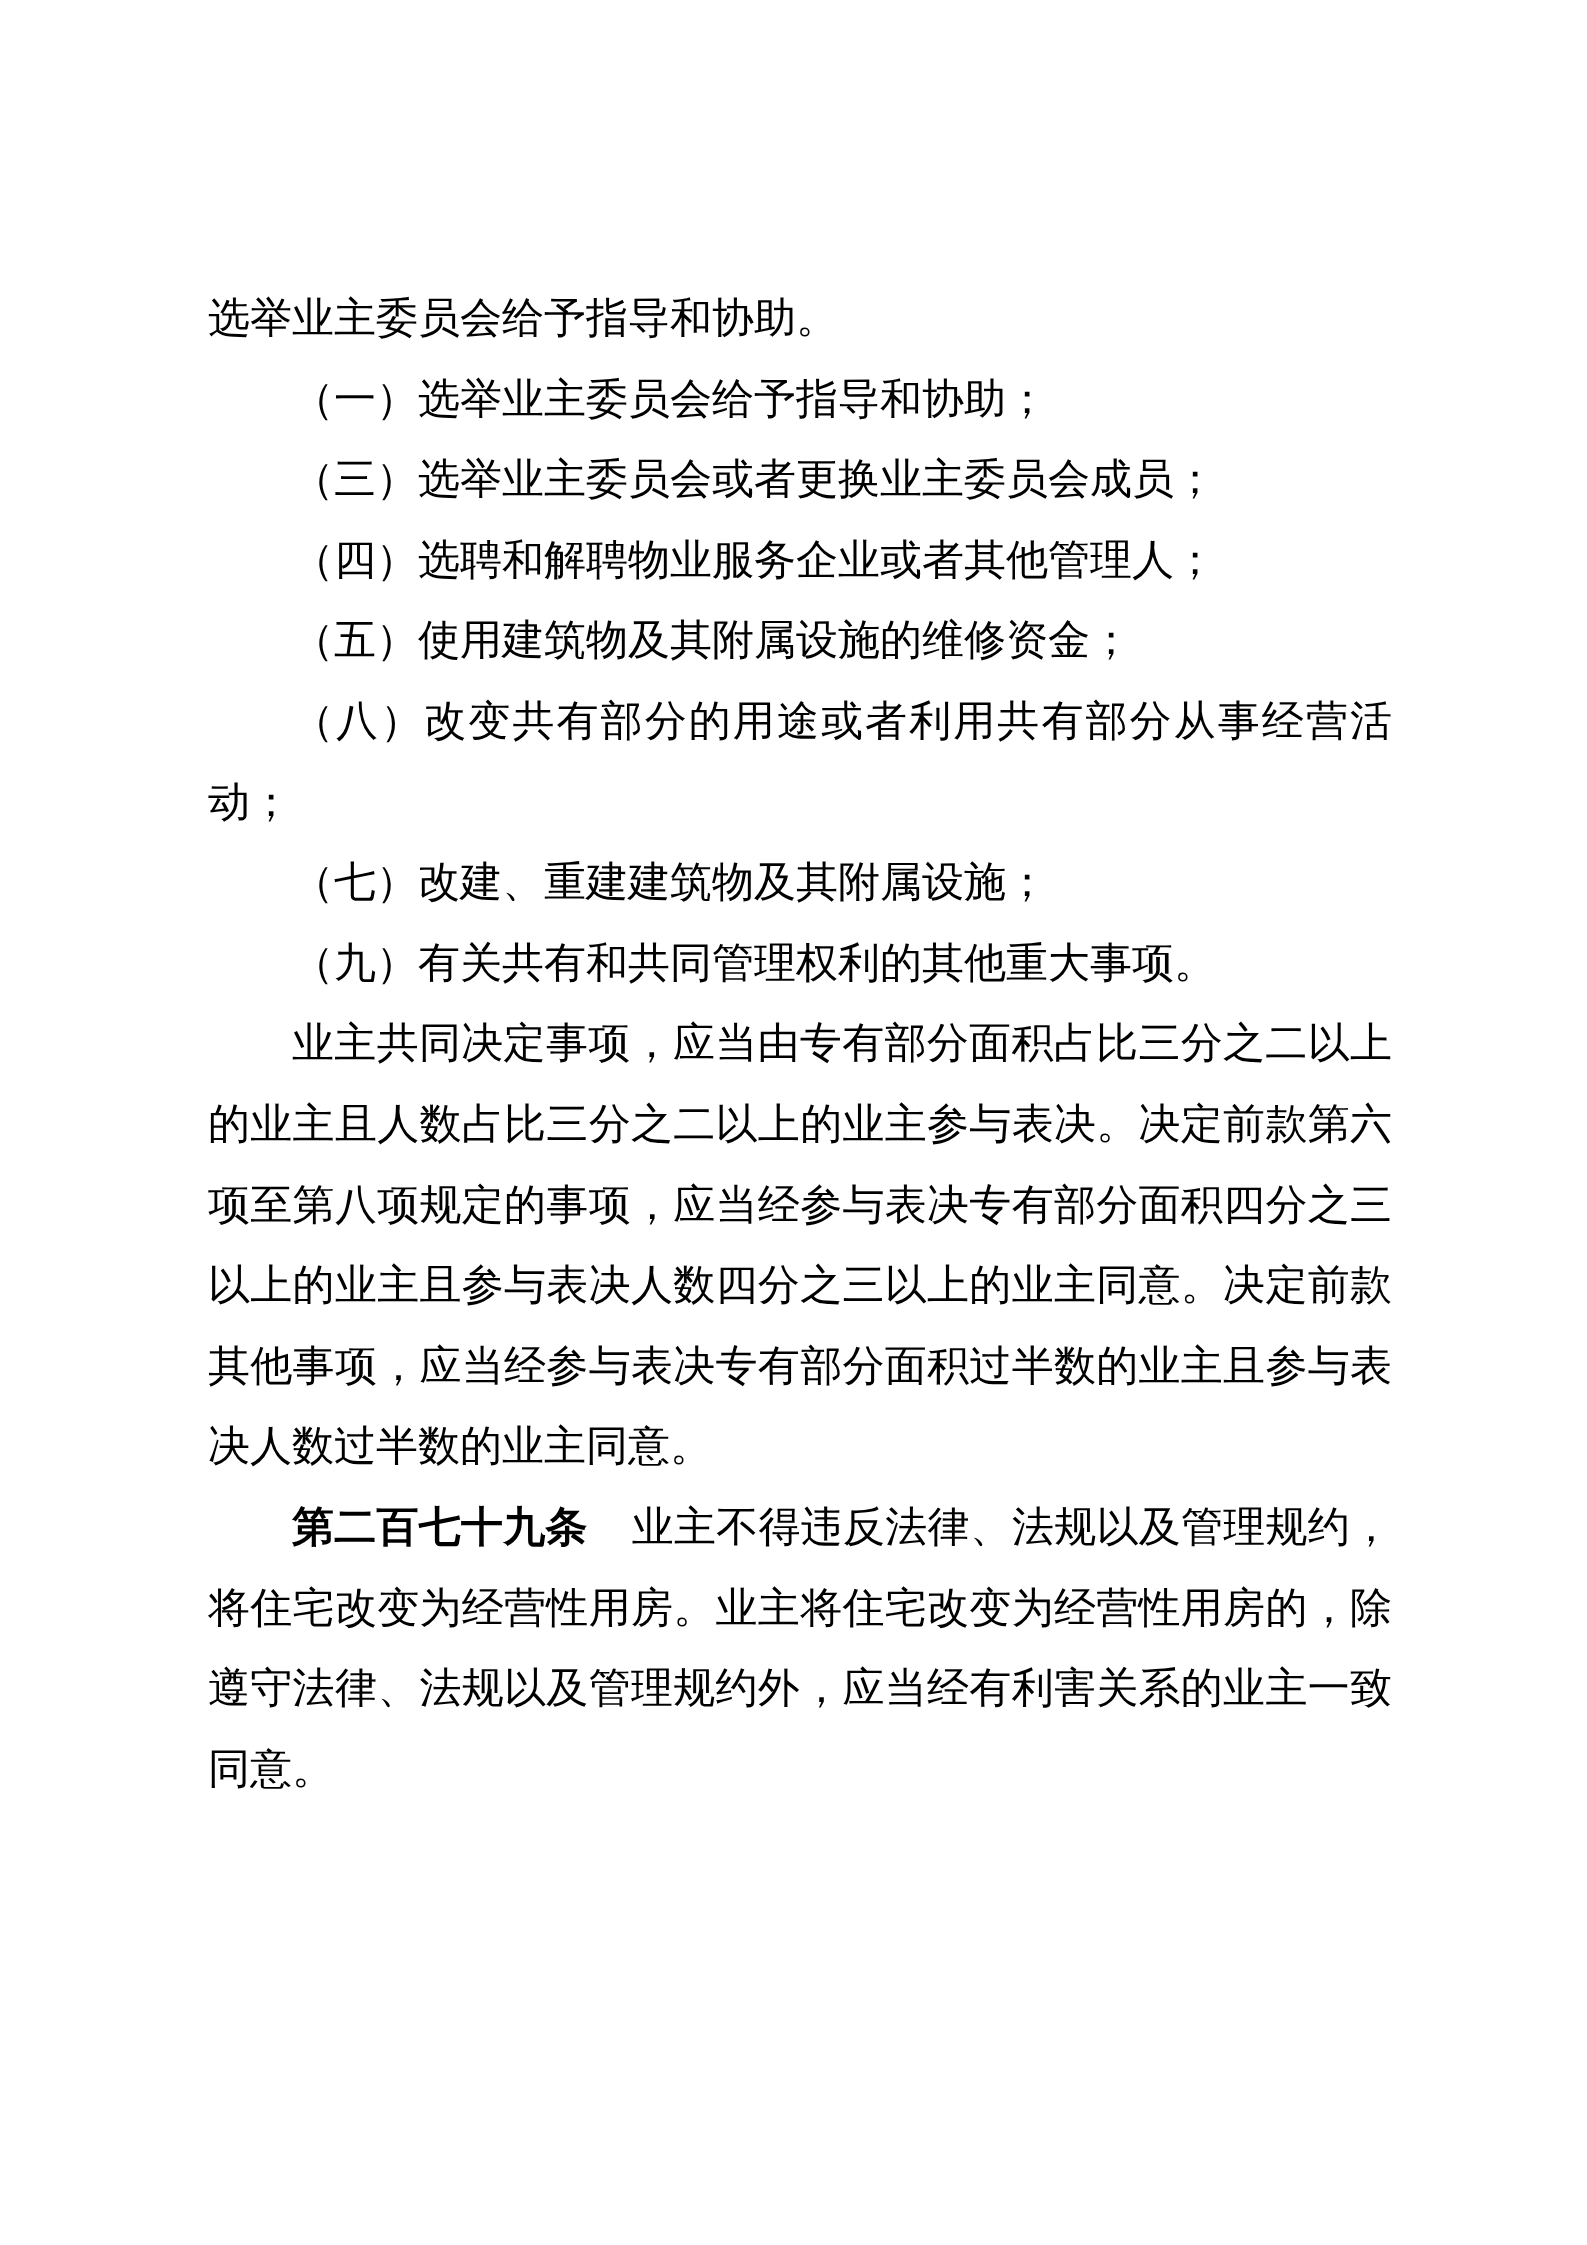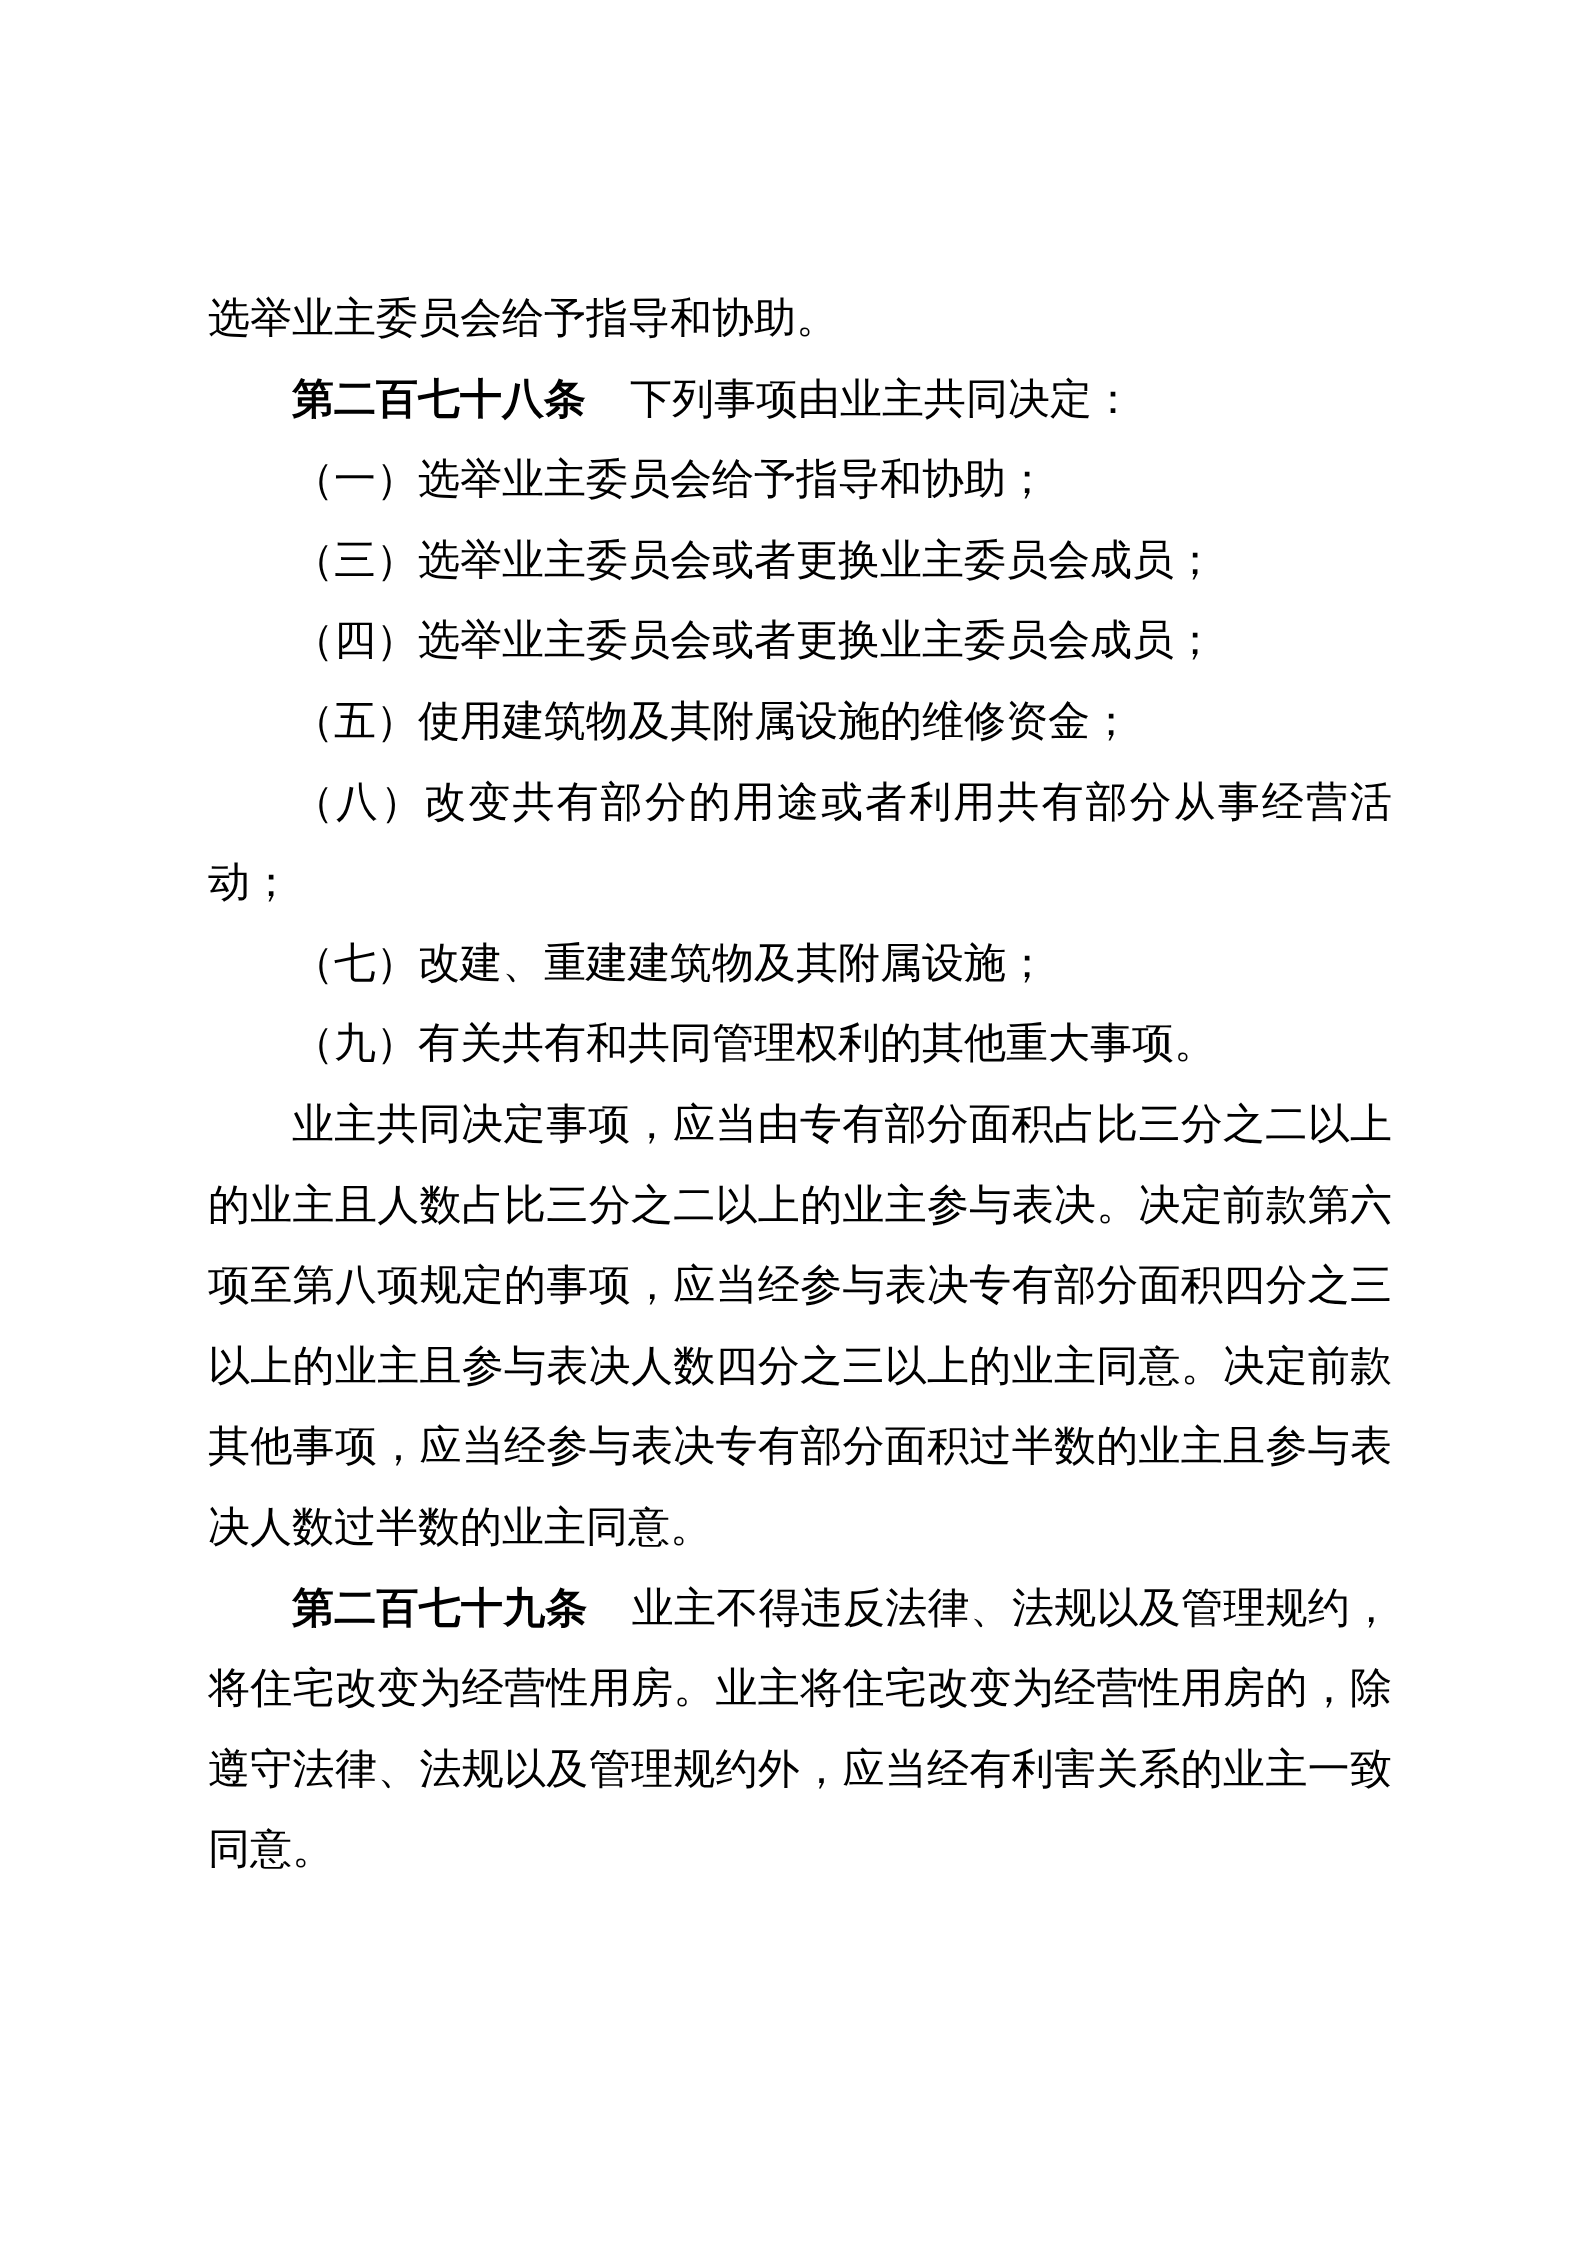--- a/index.html
+++ b/index.html
@@ -55,28 +55,27 @@
 </style>
 </head>
 <body>
 
 <div class="page">
 
   <div class="text-block">
 
     <p>选举业主委员会给予指导和协助。</p>
 
-    <p class="indent"><span class="article-term">第二百七十八条</span><span>下列事项由业主共同决定：</span></p>
 
     <p class="indent">（一）选举业主委员会给予指导和协助；</p>
 
 
     <p class="indent">（三）选举业主委员会或者更换业主委员会成员；</p>
 
-    <p class="indent">（四）选举业主委员会或者更换业主委员会成员；</p>
+    <p class="indent">（四）选聘和解聘物业服务企业或者其他管理人；</p>
 
     <p class="indent">（五）使用建筑物及其附属设施的维修资金；</p>
 
 
     <p class="indent">（八）改变共有部分的用途或者利用共有部分从事经营活动；</p>
 
     <p class="indent">（七）改建、重建建筑物及其附属设施；</p>
 
     <p class="indent">（九）有关共有和共同管理权利的其他重大事项。</p>
 

